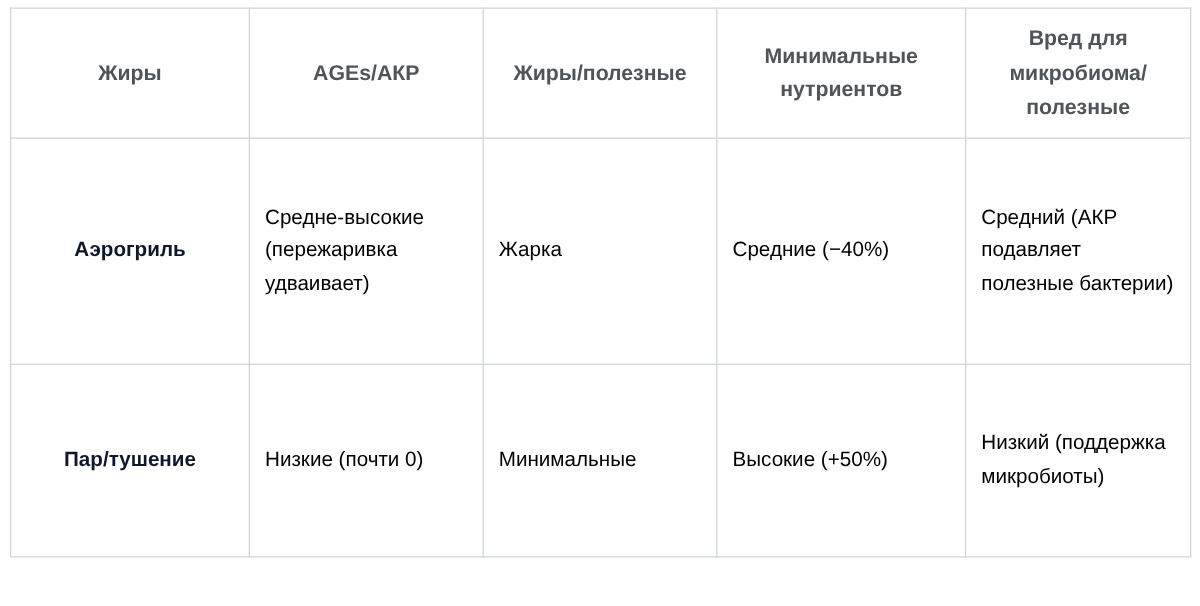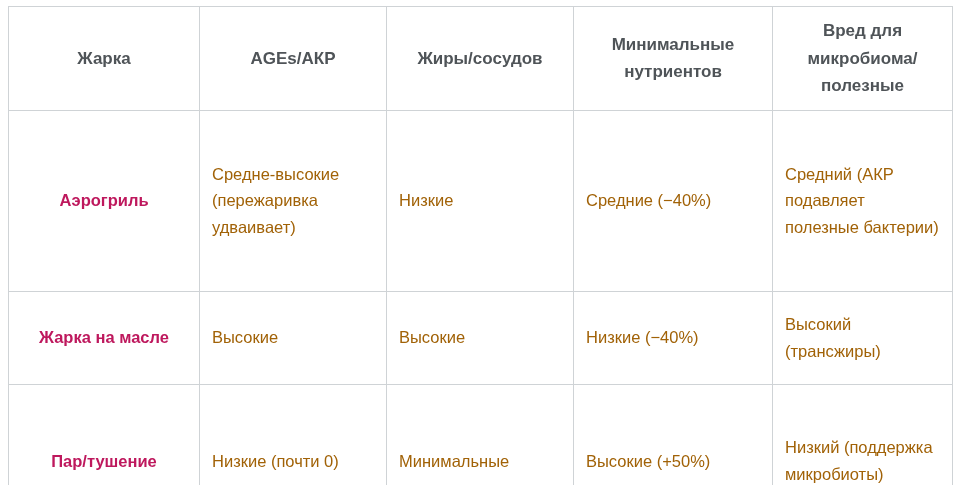--- a/index.html
+++ b/index.html
@@ -32,35 +32,35 @@
   table.compare col.c2 { width: 187px; }
   table.compare col.c3 { width: 199px; }
   table.compare col.c4 { width: 180px; }
 
   table.compare th,
   table.compare td {
     border: 1px solid #cfd3d6;
     vertical-align: middle;
     font-size: 16.5px;
     line-height: 1.62;
-    color: #a16207;
+    color: #000000;
   }
   table.compare thead th {
     text-align: center;
     font-weight: bold;
     color: #4f5458;
     padding: 10px 12px;
     height: 96px;
     box-sizing: border-box;
     font-size: 17px;
   }
   table.compare tbody th {
     text-align: center;
     font-weight: bold;
-    color: #be185d;
+    color: #0f172a;
     padding: 10px 10px;
     font-size: 16.5px;
   }
   table.compare tbody td {
     text-align: left;
     padding: 10px 10px 10px 12px;
     font-weight: normal;
   }
   table.compare tbody tr.r0 td,
   table.compare tbody tr.r0 th { height: 160px; }
@@ -76,41 +76,34 @@
   <table class="compare">
     <colgroup>
       <col class="c0">
       <col class="c1">
       <col class="c2">
       <col class="c3">
       <col class="c4">
     </colgroup>
     <thead>
       <tr>
-        <th>Жарка</th>
+        <th>Жиры</th>
         <th>AGEs/АКР</th>
-        <th>Жиры/сосудов</th>
+        <th>Жиры/полезные</th>
         <th>Минимальные нутриентов</th>
         <th>Вред для микробиома/ полезные</th>
       </tr>
     </thead>
     <tbody>
       <tr class="r0">
         <th>Аэрогриль</th>
         <td>Средне-высокие (пережаривка удваивает)</td>
-        <td>Низкие</td>
+        <td>Жарка</td>
         <td>Средние (−40%)</td>
         <td>Средний (АКР подавляет полезные бактерии)</td>
-      </tr>
-      <tr class="r1">
-        <th>Жарка на масле</th>
-        <td>Высокие</td>
-        <td>Высокие</td>
-        <td>Низкие (−40%)</td>
-        <td>Высокий (трансжиры)</td>
       </tr>
       <tr class="r2">
         <th>Пар/тушение</th>
         <td>Низкие (почти 0)</td>
         <td>Минимальные</td>
         <td>Высокие (+50%)</td>
         <td>Низкий (поддержка микробиоты)</td>
       </tr>
     </tbody>
   </table>

